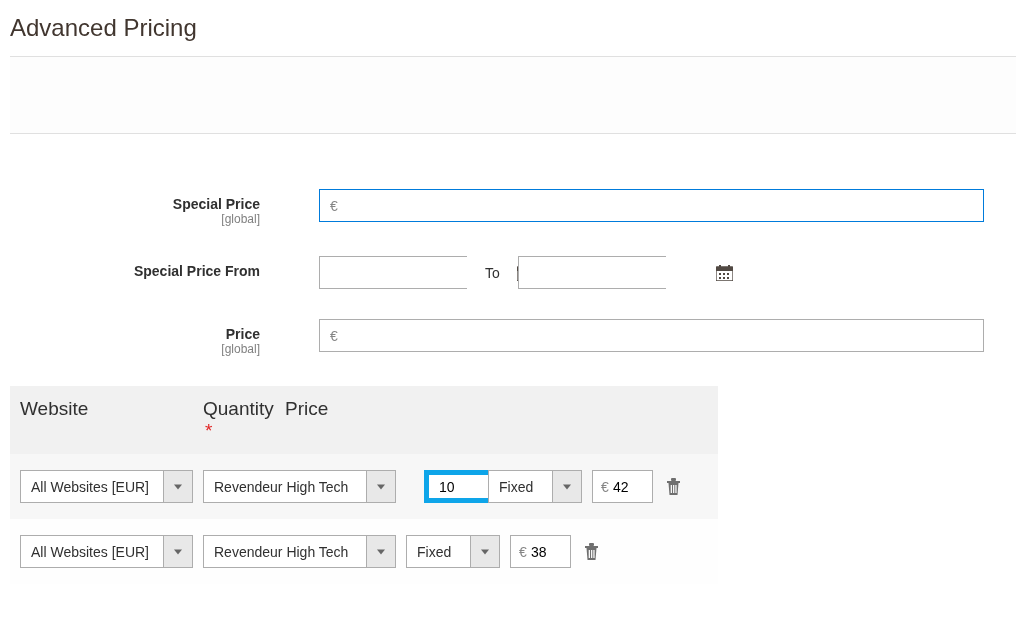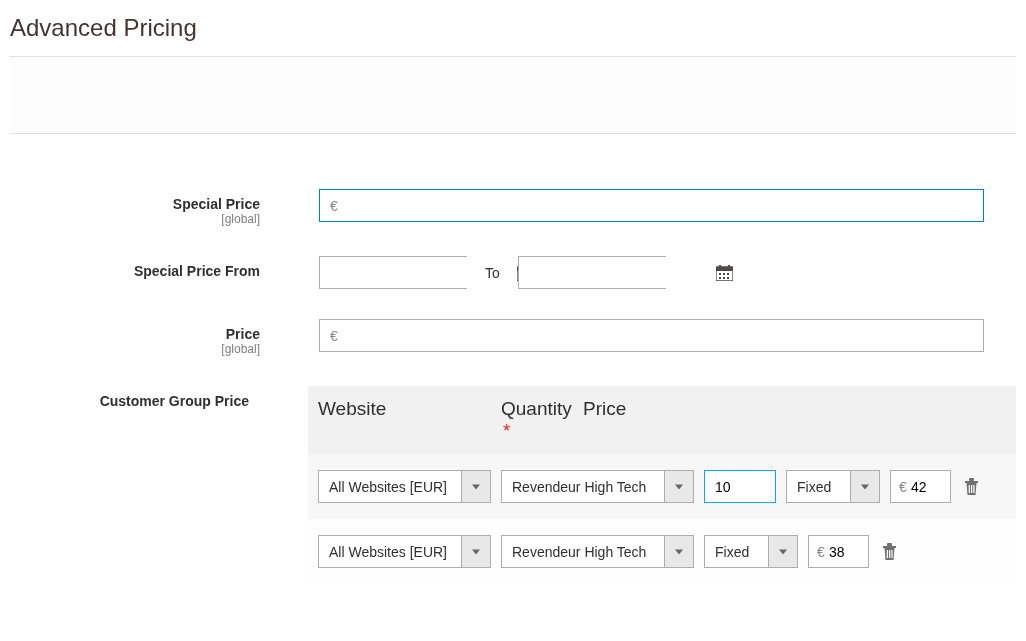--- a/index.html
+++ b/index.html
@@ -174,23 +174,24 @@
       height: 6px;
       fill: #666;
     }
     .gp-row .gp-col-website { padding-right: 10px; }
     .gp-row .gp-col-group { padding-right: 10px; }
     .gp-row .gp-col-qty { padding-right: 10px; }
     .gp-row .gp-col-price { display: flex; gap: 10px; border-radius: 12px; }
     .qty-input {
       width: 100%;
       height: 33px;
-      border: 1px solid #0ea5e9;
+      border: 5px solid #0ea5e9;
       padding: 4px 10px;
       font-size: 14px;
+      margin-left: 18px;
     }
     .price-type-select {
       width: 96px;
     }
     .price-input-wrap {
       display: flex;
       align-items: center;
       border: 1px solid #adadad;
       width: 62px;
       height: 33px;
@@ -305,23 +306,20 @@
     </div>
     <div class="content-cell">
       <div class="currency-wrap">
         <span class="currency-prefix">€</span>
         <input type="text" value="" style="">
       </div>
     </div>
   </div>
 
   <div class="form-row">
-    <div class="label-cell">
-      <span class="label-main">Customer Group Price</span>
-    </div>
     <div class="content-cell">
       <div class="group-price-container">
         <div class="gp-header">
           <div class="gp-header-cell gp-col-website">Website</div>
           <div class="gp-header-cell gp-col-qty">
             <span>Quantity</span>
             <span class="required-mark">*</span>
           </div>
           <div class="gp-header-cell gp-col-price">Price</div>
           <div class="gp-header-cell gp-col-action"></div>

